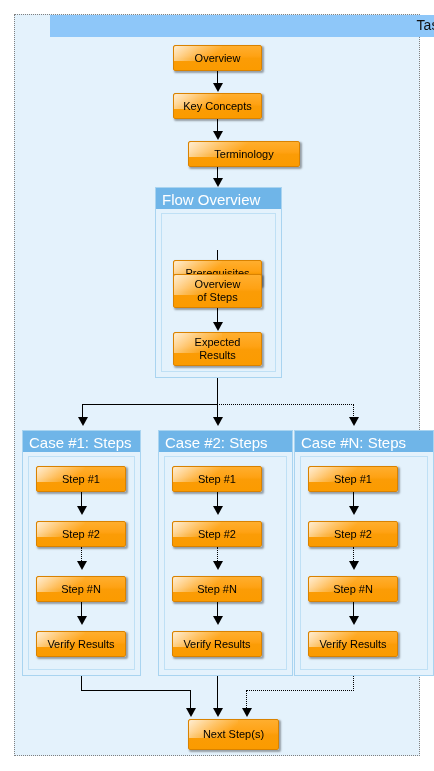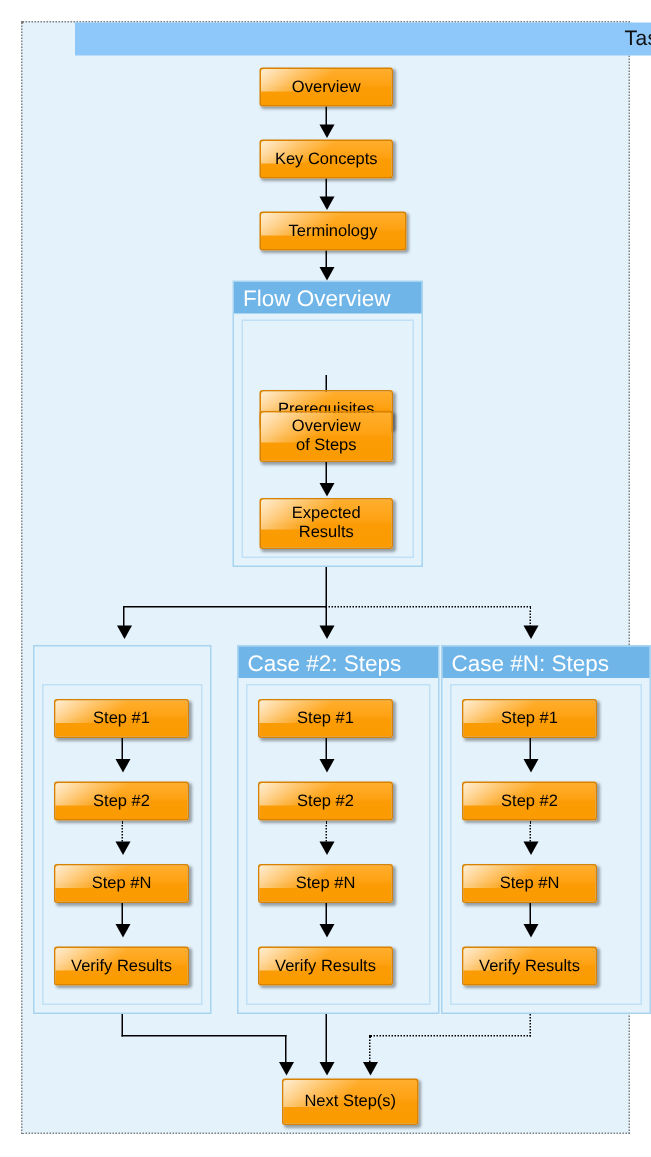--- a/index.html
+++ b/index.html
@@ -168,21 +168,21 @@
   </div>
   <div class="v-line" style="left:217px; top:71px; height:14px;"></div>
   <div class="arrowhead" style="left:213px; top:83px;"></div>
 
   <div class="node" style="left:173px; top:93px; width:89px; height:26px;">
     <span>Key Concepts</span>
   </div>
   <div class="v-line" style="left:217px; top:119px; height:14px;"></div>
   <div class="arrowhead" style="left:213px; top:131px;"></div>
 
-  <div class="node" style="left:173px; top:141px; width:98px; height:26px;">
+  <div class="node" style="left:188px; top:141px; width:112px; height:26px;">
     <span>Terminology</span>
   </div>
   <div class="v-line" style="left:217px; top:167px; height:14px;"></div>
   <div class="arrowhead" style="left:213px; top:178px;"></div>
 
   <div class="panel" style="left:155px; top:187px; width:127px; height:191px;">
     <div class="panel-header">
       <div class="panel-header-label">Flow Overview</div>
     </div>
     <div class="panel-body"></div>
@@ -215,20 +215,23 @@
   <div class="v-line" style="left:82px; top:404px; height:16px;"></div>
   <div class="arrowhead" style="left:78px; top:417px;"></div>
 
   <div class="v-line" style="left:217px; top:404px; height:16px;"></div>
   <div class="arrowhead" style="left:213px; top:417px;"></div>
 
   <div class="v-dot" style="left:353px; top:404px; height:16px;"></div>
   <div class="arrowhead" style="left:349px; top:417px;"></div>
 
   <div class="panel" style="left:22px; top:430px; width:119px; height:246px;">
+    <div class="panel-header">
+      <div class="panel-header-label">Case #1: Steps</div>
+    </div>
     <div class="panel-body"></div>
   </div>
 
   <div class="node" style="left:36px; top:466px; width:90px; height:26px;">
     <span>Step #1</span>
   </div>
   <div class="v-line" style="left:81px; top:492px; height:16px;"></div>
   <div class="arrowhead" style="left:77px; top:506px;"></div>
 
   <div class="node" style="left:36px; top:521px; width:90px; height:26px;">

